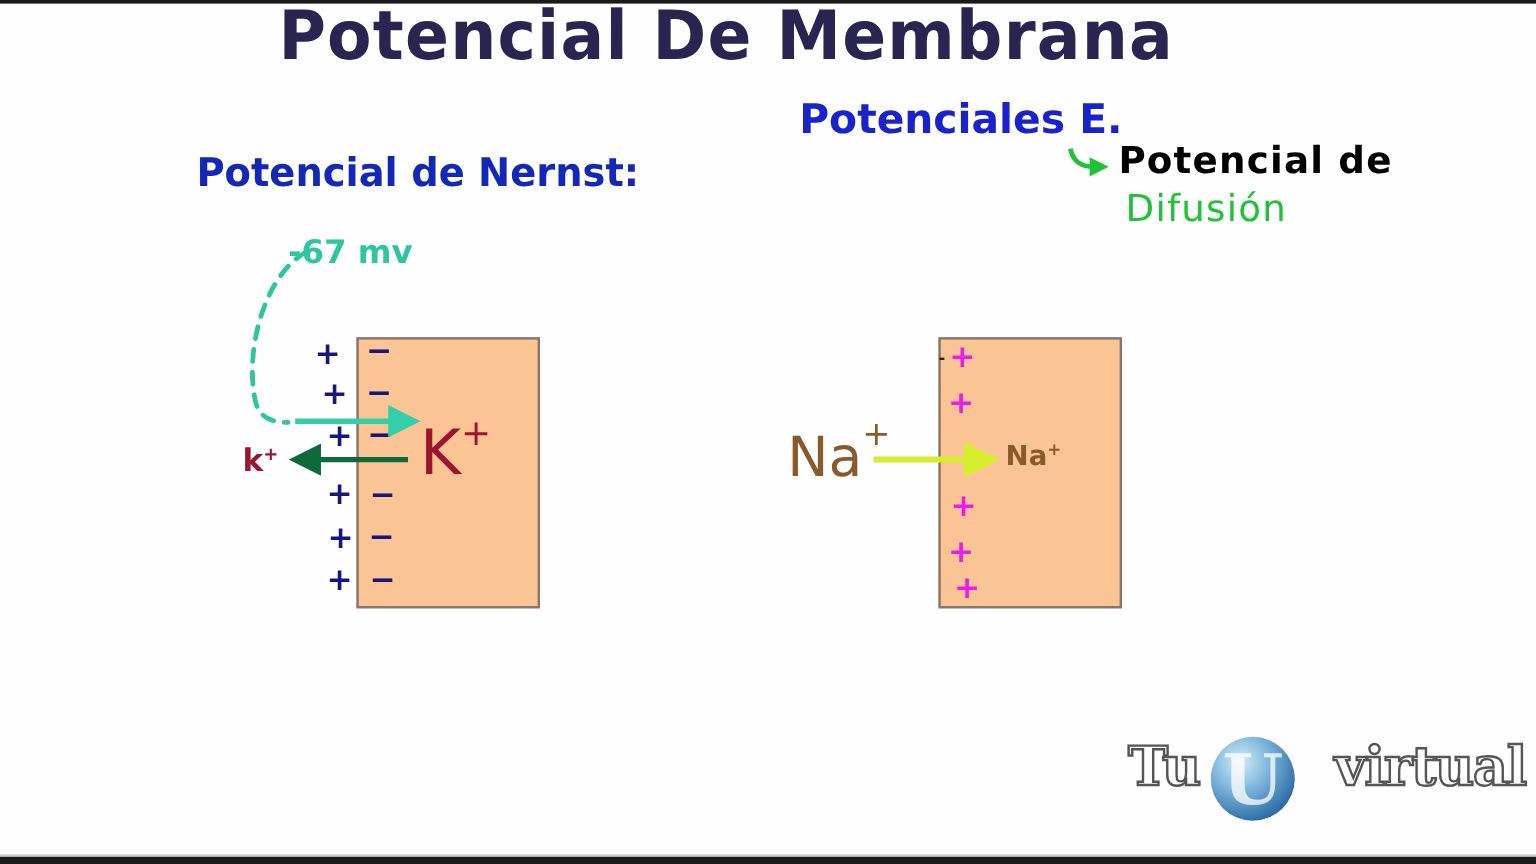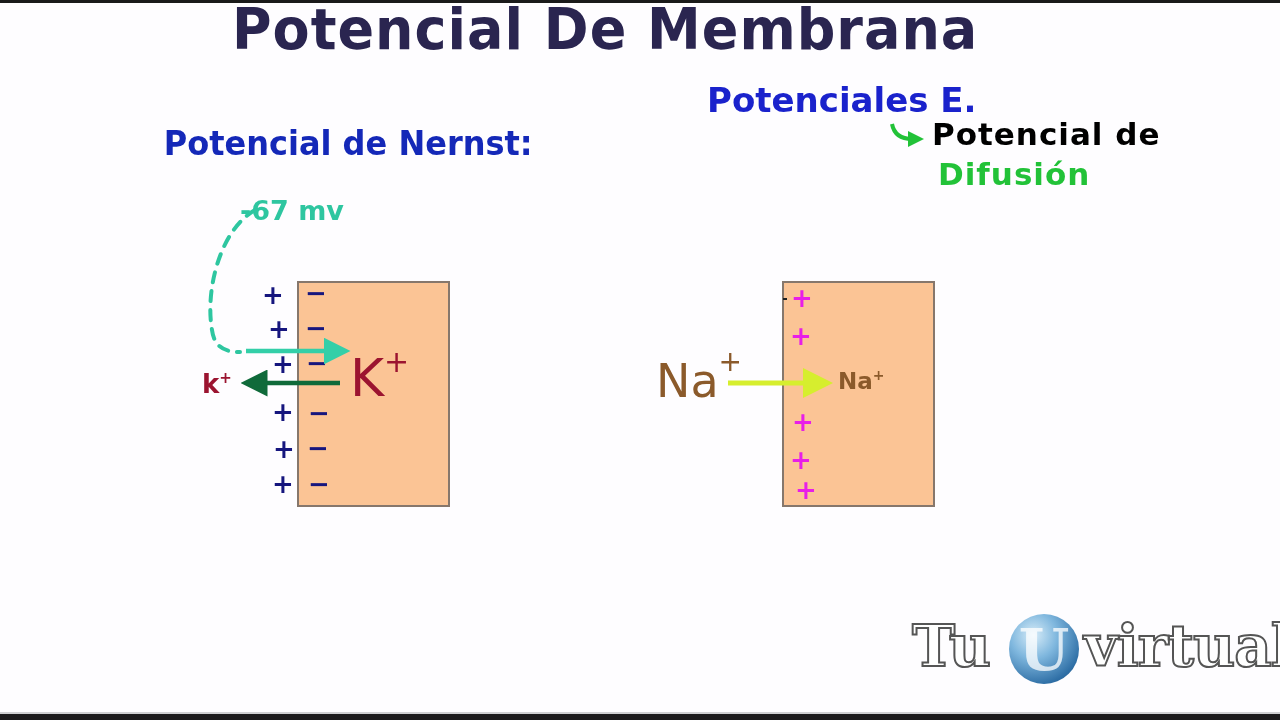--- a/index.html
+++ b/index.html
@@ -4,39 +4,39 @@
 <style>
   * { margin:0; padding:0; box-sizing:border-box; }
   html, body { width:1280px; height:720px; overflow:hidden; background:#fefdff; }
   body { position:relative; font-family:"DejaVu Sans", sans-serif; }
   .topbar { position:absolute; left:0; top:0; width:1280px; height:3px; background:#1a1a1a; }
   .bottombar { position:absolute; left:0; top:714px; width:1280px; height:6px; background:#1b1a1c; }
   .bottomshade { position:absolute; left:0; top:712px; width:1280px; height:2px; background:#cfcfd2; }
   .hand { position:absolute; white-space:nowrap; font-family:"DejaVu Sans", sans-serif; }
   #title { left:232px; top:-2px; font-size:54px; font-weight:bold; color:#2a2550; letter-spacing:1px; transform:scaleY(1.05); }
   #nernst { left:158px; top:124px; font-size:33px; font-weight:bold; color:#1428b8; transform:scaleX(0.97); }
-  #potE { left:666px; top:80px; font-size:34px; font-weight:bold; color:#1a22cc;margin-left:41px; }
+  #potE { left:666px; top:80px; font-size:34px; font-weight:bold; color:#1a22cc; }
   #difusion1 { left:932px; top:116px; font-size:31px; font-weight:bold; color:#000000; letter-spacing:1px; }
-  #difusion2 { left:938px; top:156px; font-size:31px; font-weight:bold; color:#22c238; letter-spacing:1px; }
+  #difusion2 { left:938px; top:156px; font-size:31px; font-weight:normal; color:#22c238; letter-spacing:1px; }
   #mv { left:240px; top:195px; font-size:27px; font-weight:bold; color:#2ec6a0; }
   .cell { position:absolute; background:#fbc495; border:2px solid #86776c; }
   #cell1 { left:297px; top:281px; width:153px; height:226px; }
   #cell2 { left:782px; top:281px; width:153px; height:226px; }
   .sign { position:absolute; font-weight:bold; font-family:"DejaVu Sans", sans-serif; line-height:1; }
   .plus-blue { color:#16167e; font-size:26px; }
   .minus-blue { color:#16167e; font-size:26px; }
   .plus-pink { color:#e81ee8; font-size:26px; }
   #K-big { left:350px; top:348px; font-size:52px; color:#9b1430; }
   #K-big sup { font-size:30px; position:relative; top:-6px; }
   #K-small { left:202px; top:369px; font-size:26px; color:#9b1430; font-weight:bold; }
   #Na-big { left:656px; top:354px; font-size:46px; color:#8b5a2b; }
   #Na-small { left:838px; top:367px; font-size:23px; color:#8b5a2b; font-weight:bold; }
   svg.overlay { position:absolute; left:0; top:0; width:1280px; height:720px; pointer-events:none; }
   #logo { position:absolute; left:912px; top:610px; width:350px; height:80px; }
-  .logo-text { position:absolute; font-family:"DejaVu Serif", serif; font-size:58px; font-weight:bold; color:#ffffff; -webkit-text-stroke:2px #555; letter-spacing:-1px; top:2px; }
+  .logo-text { position:absolute; font-family:"DejaVu Serif", serif; font-size:45px; font-weight:bold; color:#ffffff; -webkit-text-stroke:2px #555; letter-spacing:-1px; top:2px;margin-left:28px; }
   #logo-tu { left:0; }
   #logo-virtual { left:122px; }
   #logo-globe { position:absolute; left:97px; top:4px; width:70px; height:70px; border-radius:50%;
     background:radial-gradient(circle at 35% 30%, #d7ecf8 0%, #7fb7de 35%, #2f6fa6 75%, #1d4d7a 100%); }
   #logo-globe span { position:absolute; left:0; top:2px; width:70px; text-align:center; font-family:"DejaVu Serif", serif; font-size:58px; font-weight:bold; color:rgba(255,255,255,0.75); }
 </style>
 </head>
 <body>
 
 <div class="topbar"></div>

